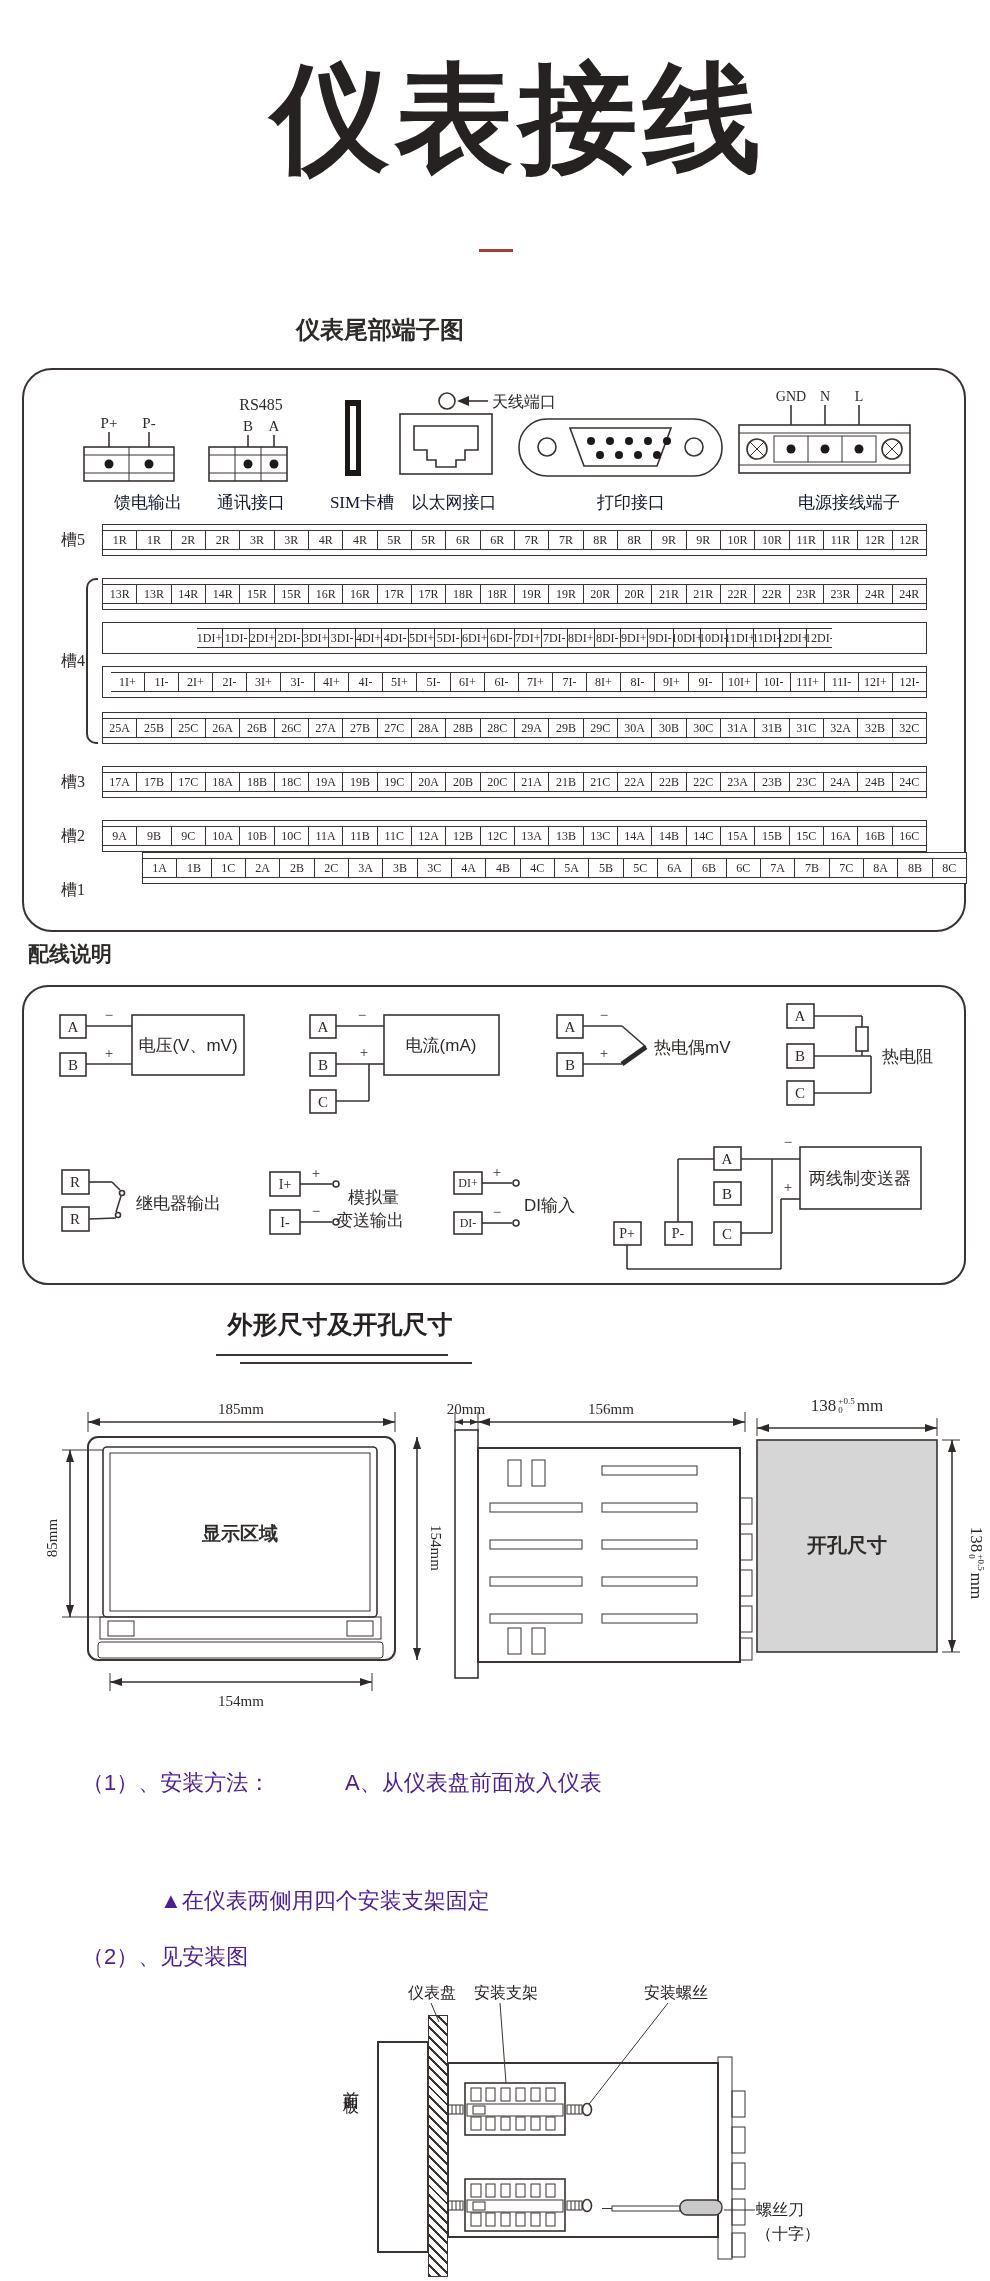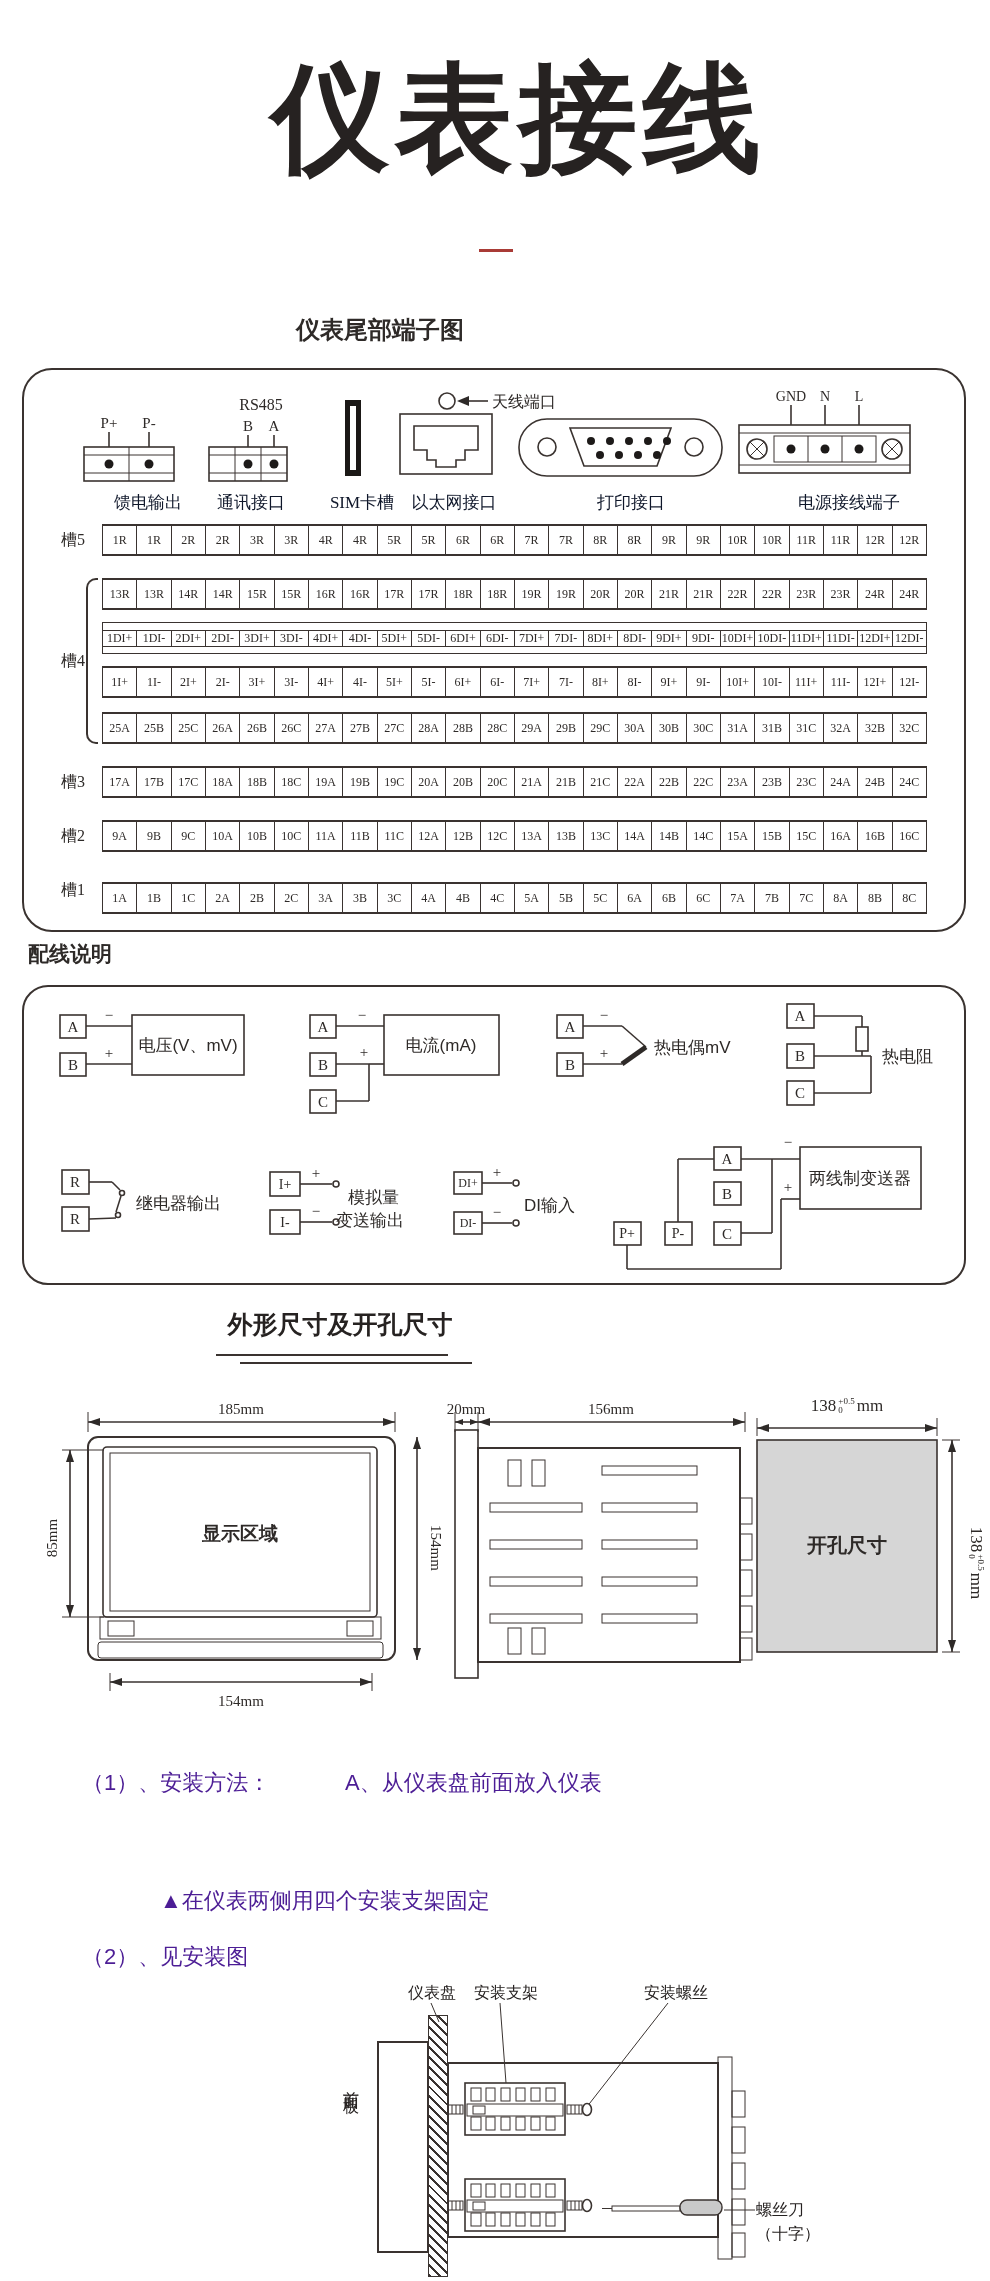--- a/index.html
+++ b/index.html
@@ -11,21 +11,21 @@
 
   
   #main-title { left:0; top:40px; width:990px; text-align:center; font-size:118px; font-weight:900; letter-spacing:6px; color:#262221;padding-left:48px; }
   #red-dash { left:479px; top:249px; width:34px; height:3px; background:#a93b36; }
   #subtitle { left:0; top:314px; width:760px; text-align:center; font-size:24px; font-weight:700; color:#2e2a28; }
 
   
   #terminal-box { left:22px; top:368px; width:944px; height:564px; border:2px solid #3a3330; border-radius:30px; }
   .conn-label { position:absolute; top:121px; height:22px; font-family:"Liberation Serif","DejaVu Serif",serif; font-size:17px; color:#0f172a; text-align:center; }
 
-  .tstrip { position:absolute; left:78px; width:825px; height:32px; border:1.5px solid #3a3330; display:flex; background:#fff; }
+  .tstrip { position:absolute; left:78px; width:825px; height:32px; border:1.5px solid #3a3330; display:flex; flex-direction:column; background:#fff; }
   .tband { height:5px; }
   .tcells { flex:1; display:flex; border-top:1px solid #3a3330; border-bottom:1px solid #3a3330; }
   .tcell { flex:1; display:flex; align-items:center; justify-content:center; border-right:1px solid #3a3330; font-family:"Liberation Serif","DejaVu Serif",serif; font-size:12px; color:#2e2a28; white-space:nowrap; overflow:hidden; }
   .tcell:last-child { border-right:none; }
   .slot-label { position:absolute; left:26px; width:46px; text-align:center; font-size:16px; color:#2e2a28; font-family:"Liberation Serif","DejaVu Serif",serif; }
   .slot-bracket { position:absolute; left:62px; width:12px; border-left:2px solid #3a3330; border-top:2px solid #3a3330; border-bottom:2px solid #3a3330; border-top-left-radius:10px; border-bottom-left-radius:10px; }
 
   
   #wiring-title { left:28px; top:940px; font-size:21px; font-weight:600; color:#2e2a28; }
   #wiring-box { left:22px; top:985px; width:944px; height:300px; border:2px solid #3a3330; border-radius:26px; }
@@ -247,21 +247,21 @@
           <div class="tcell">9DI-</div>
           <div class="tcell">10DI+</div>
           <div class="tcell">10DI-</div>
           <div class="tcell">11DI+</div>
           <div class="tcell">11DI-</div>
           <div class="tcell">12DI+</div>
           <div class="tcell">12DI-</div>
         </div>
         <div class="tband"></div>
       </div>
-      <div class="tstrip" style="top: 296px;">
+      <div class="tstrip" style="top: 296px; padding-left: 8px;">
         <div class="tband"></div>
         <div class="tcells">
           <div class="tcell">1I+</div>
           <div class="tcell">1I-</div>
           <div class="tcell">2I+</div>
           <div class="tcell">2I-</div>
           <div class="tcell">3I+</div>
           <div class="tcell">3I-</div>
           <div class="tcell">4I+</div>
           <div class="tcell">4I-</div>
@@ -371,21 +371,21 @@
           <div class="tcell">15A</div>
           <div class="tcell">15B</div>
           <div class="tcell">15C</div>
           <div class="tcell">16A</div>
           <div class="tcell">16B</div>
           <div class="tcell">16C</div>
         </div>
         <div class="tband"></div>
       </div>
       <div class="slot-label" style="top: 456px;">槽2</div>
-      <div class="tstrip" style="top: 512px;">
+      <div class="tstrip" style="top: 482px; margin-left: 40px;">
         <div class="tband"></div>
         <div class="tcells">
           <div class="tcell">1A</div>
           <div class="tcell">1B</div>
           <div class="tcell">1C</div>
           <div class="tcell">2A</div>
           <div class="tcell">2B</div>
           <div class="tcell">2C</div>
           <div class="tcell">3A</div>
           <div class="tcell">3B</div>

